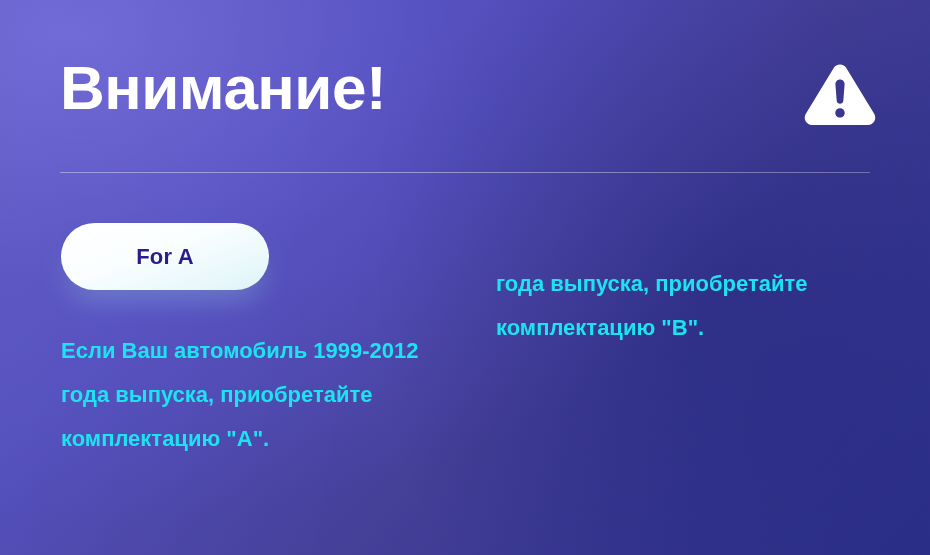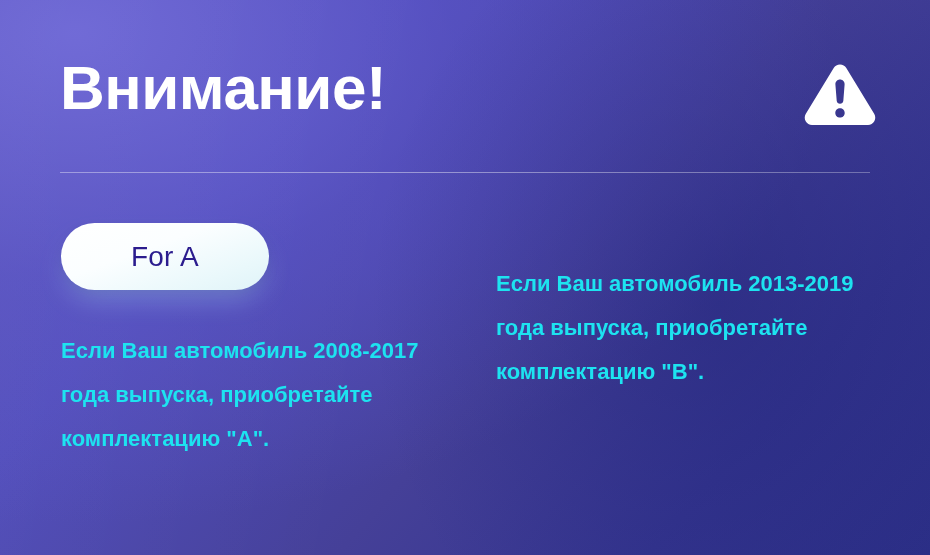--- a/index.html
+++ b/index.html
@@ -97,22 +97,22 @@
     background: linear-gradient(160deg, #FFFFFF 0%, #FBFEFF 40%, #E9F8FB 78%, #DFF3F8 100%);
     box-shadow:
       0 14px 26px -6px rgba(170, 215, 255, 0.40),
       0 6px 14px -4px rgba(18, 20, 80, 0.28);
     display: flex;
     align-items: center;
     justify-content: center;
     box-sizing: border-box;
   }
   .pill-label {
-    font-size: 28px;
-    font-weight: 400;
+    font-size: 22px;
+    font-weight: 700;
     color: #2B1C8E;
     letter-spacing: 0.2px;
     line-height: 1;
   }
 
   .body-text {
     margin-top: 39px;
     font-size: 22px;
     font-weight: 700;
     line-height: 44px;
@@ -163,27 +163,26 @@
     </svg>
   </div>
 
   <div class="divider"></div>
 
   <div class="column left">
     <div class="pill">
       <span class="pill-label">For A</span>
     </div>
     <div class="body-text">
-      <span class="line">Если Ваш автомобиль 2008-2017</span>
+      <span class="line">Если Ваш автомобиль 1999-2012</span>
       <span class="line">года выпуска, приобретайте</span>
       <span class="line">комплектацию "A".</span>
     </div>
   </div>
 
   <div class="column right">
     <div class="body-text">
-      <span class="line">Если Ваш автомобиль 2013-2019</span>
       <span class="line">года выпуска, приобретайте</span>
       <span class="line">комплектацию "B".</span>
     </div>
   </div>
 
 </div>
 
 </body></html>

